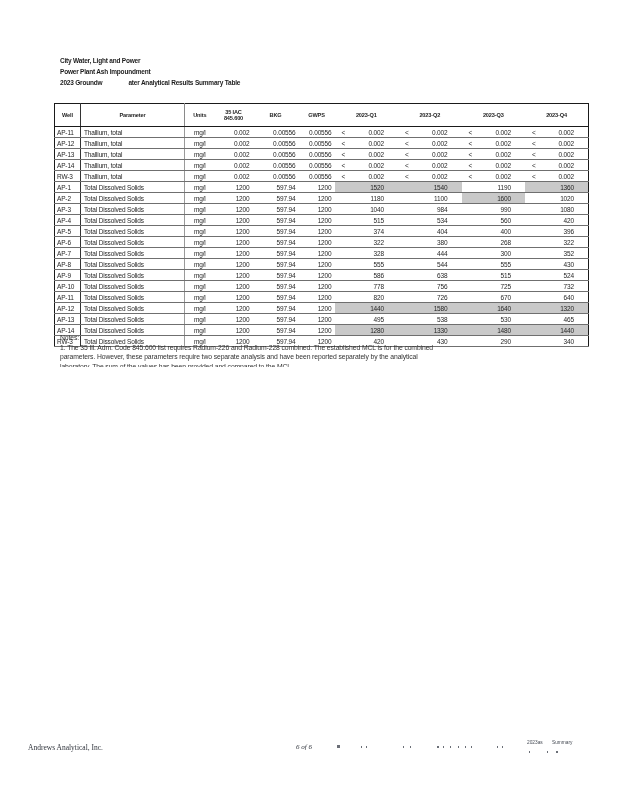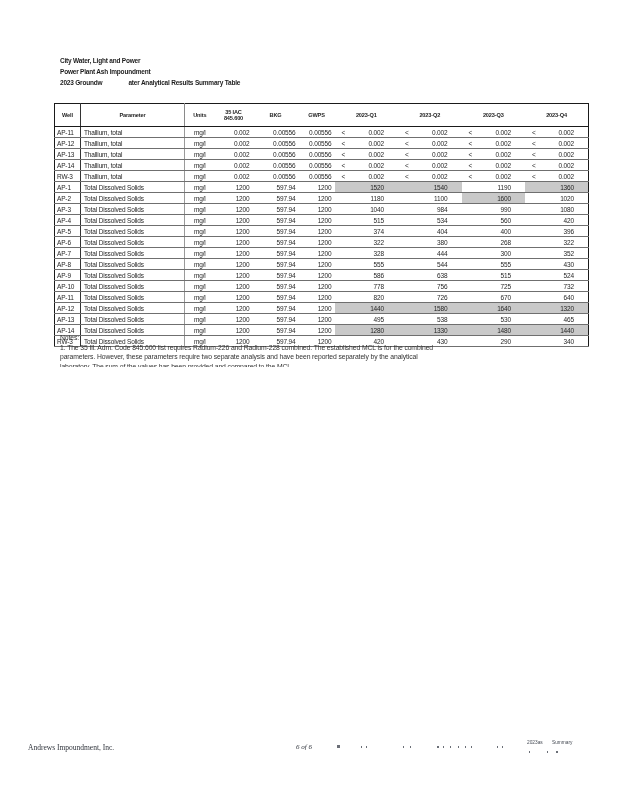--- a/index.html
+++ b/index.html
@@ -742,21 +742,21 @@
   <div class="notes">
     <div>Notes:</div>
     <div>1. The 35 Ill. Adm. Code 845.600 list requires Radium-226 and Radium-228 combined.  The established MCL is for the combined</div>
     <div>parameters. However, these parameters require two separate analysis and have been reported separately by the analytical</div>
     <div class="clip">
       <div>laboratory.  The sum of the values has been provided and compared to the MCL.</div>
     </div>
   </div>
 
   <div class="footer">
-    <span class="f-company">Andrews Impoundment, Inc.</span>
+    <span class="f-company">Andrews Analytical, Inc.</span>
     <span class="f-page">6 of 6</span>
     <span class="f-right1">2023as</span>
     <span class="f-right2">Summary</span>
     <span class="marks">
       <i style="left:337px;top:7px;width:3px;height:3px;"></i>
       <i style="left:361px;top:8px;width:1px;height:2px;"></i>
       <i style="left:366px;top:8px;width:1px;height:2px;"></i>
       <i style="left:403px;top:8px;width:1px;height:2px;"></i>
       <i style="left:410px;top:8px;width:1px;height:2px;"></i>
       <i style="left:437px;top:8px;width:2px;height:2px;"></i>

